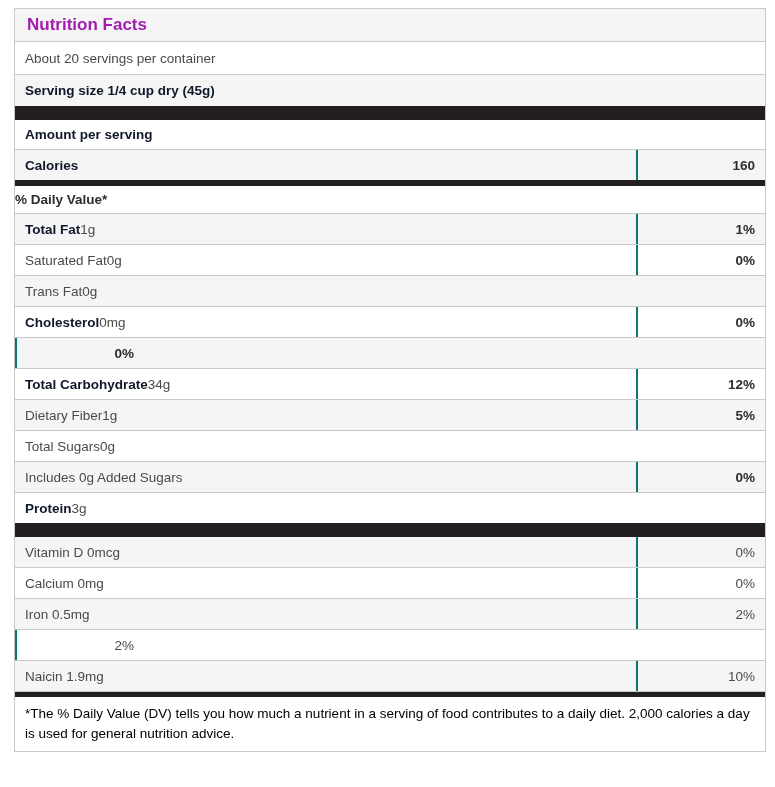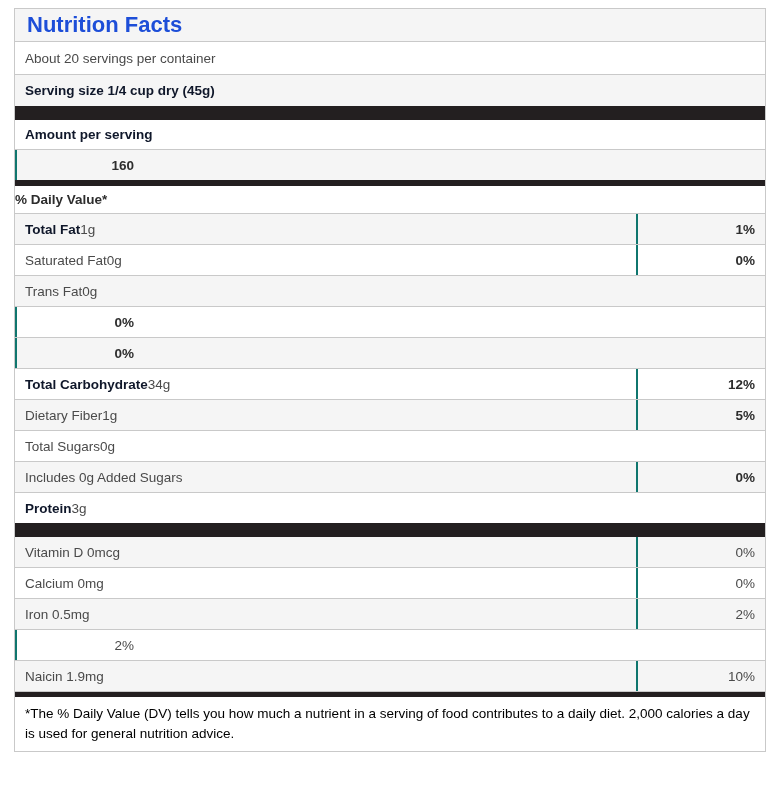--- a/index.html
+++ b/index.html
@@ -40,23 +40,23 @@
     justify-content: flex-end;
     padding-right: 10px;
   }
   .bold { font-weight: bold; color: #0f172a; }
   .dv-bold { font-weight: bold; color: #2d2d2d; }
   .title-row {
     min-height: 32px;
     background: #f5f5f5;
   }
   .title-row .cell-label {
-    font-size: 22px;
+    font-size: 17px;
     font-weight: bold;
-    color: #1d4ed8;
+    color: #a21caf;
     padding-left: 12px;
   }
   .servings-row { min-height: 32px; }
   .serving-size-row { min-height: 31px; background: #f5f5f5; }
   .amount-row { min-height: 29px; }
   .calories-row { min-height: 30px; background: #f5f5f5; }
   .dv-header-row { min-height: 27px; justify-content: flex-start; }
   .dv-header-row .cell-dvh {
     padding-right: 10px;
     font-weight: bold;
@@ -93,20 +93,21 @@
     <div class="cell-label bold">Serving size 1/4 cup dry (45g)</div>
   </div>
 
   <div class="bar bar-thick"></div>
 
   <div class="row amount-row">
     <div class="cell-label bold">Amount per serving</div>
   </div>
 
   <div class="row calories-row no-border">
+    <div class="cell-label bold">Calories</div>
     <div class="cell-dv dv-bold">160</div>
   </div>
 
   <div class="bar bar-mid"></div>
 
   <div class="row dv-header-row">
     <div class="cell-dvh">% Daily Value*</div>
   </div>
 
   <div class="row shaded">
@@ -117,20 +118,21 @@
   <div class="row">
     <div class="cell-label"><span>Saturated Fat</span> <span>0g</span></div>
     <div class="cell-dv dv-bold">0%</div>
   </div>
 
   <div class="row shaded">
     <div class="cell-label"><span>Trans Fat</span> <span>0g</span></div>
   </div>
 
   <div class="row">
+    <div class="cell-label"><span class="bold">Cholesterol</span> <span>0mg</span></div>
     <div class="cell-dv dv-bold">0%</div>
   </div>
 
   <div class="row shaded">
     <div class="cell-dv dv-bold">0%</div>
   </div>
 
   <div class="row">
     <div class="cell-label"><span class="bold">Total Carbohydrate</span> <span>34g</span></div>
     <div class="cell-dv dv-bold">12%</div>

